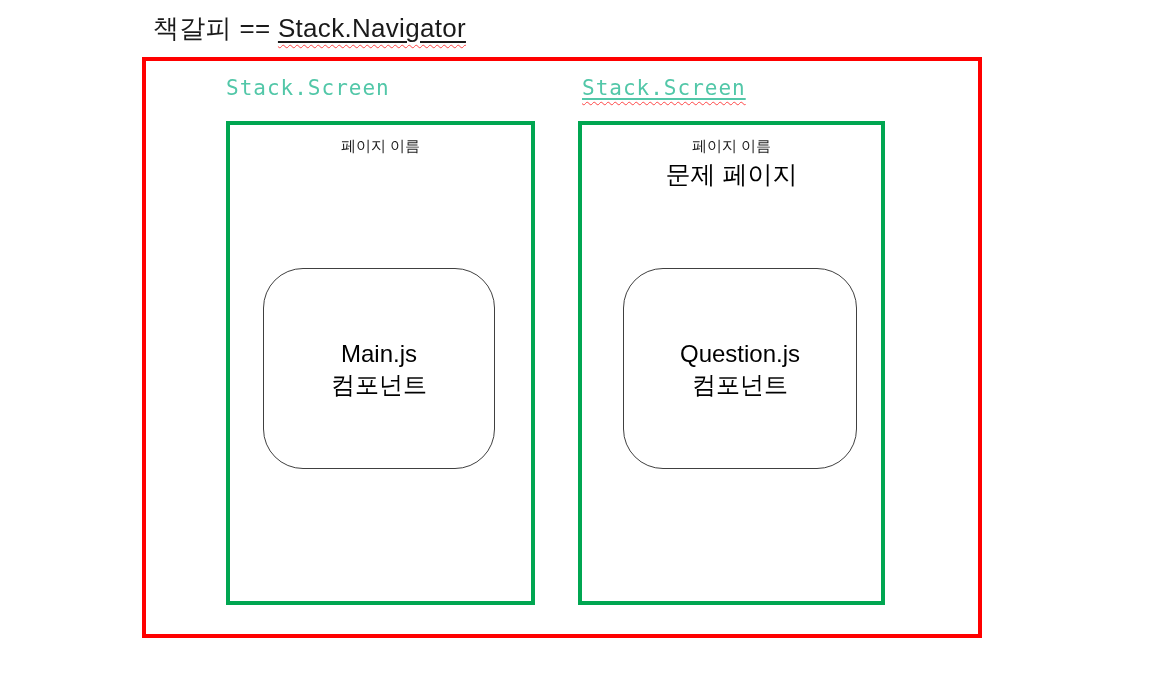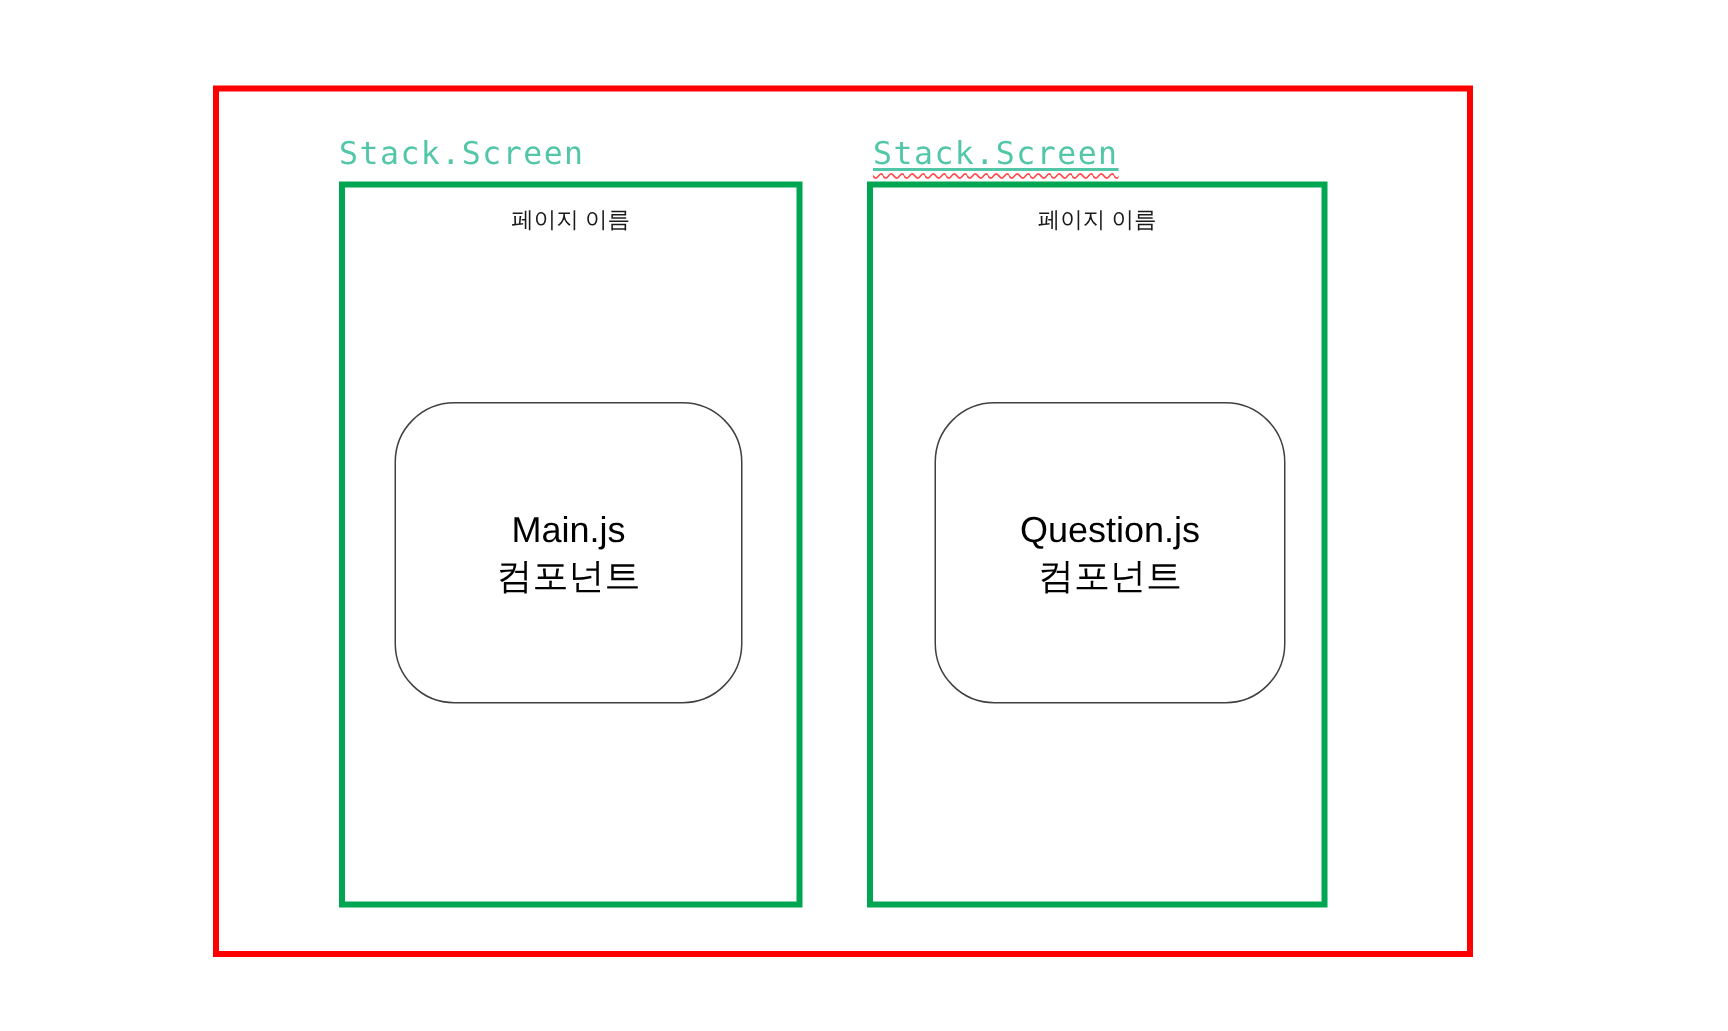--- a/index.html
+++ b/index.html
@@ -44,21 +44,21 @@
   .navigator-box {
     position: absolute;
     left: 142px;
     top: 57px;
     width: 840px;
     height: 581px;
     border: 4px solid var(--navigator-border);
   }
   .screen-label {
     position: absolute;
-    top: 90px;
+    top: 76px;
     font-family: "DejaVu Sans Mono", "Liberation Mono", monospace;
     font-size: 21px;
     letter-spacing: 1px;
     color: var(--screen-label);
   }
   .screen-label.first { left: 226px; }
   .screen-label.second { left: 582px; }
   .screen-label .underlined {
     text-decoration-color: var(--screen-label);
     text-decoration-thickness: 1.5px;
@@ -101,36 +101,38 @@
     color: #000000;
   }
   .screen-box.first .component-box { left: 33px; width: 232px; }
   .screen-box.second .component-box { left: 41px; width: 234px; }
 </style>
 </head>
 <body>
 
 <div class="canvas">
 
+  <div class="title"><span>책갈피 == </span><span class="underlined"><span class="squiggle">Stack.Navigator</span></span></div>
 
   <div class="navigator-box"></div>
 
   <div class="screen-label first"><span>Stack.Screen</span></div>
 
   <div class="screen-label second"><span class="underlined"><span class="squiggle">Stack.Screen</span></span></div>
 
   <div class="screen-box first">
     <div class="caption">페이지 이름</div>
     <div class="component-box">
       <div>Main.js</div>
       <div>컴포넌트</div>
     </div>
   </div>
 
   <div class="screen-box second">
     <div class="caption">페이지 이름</div>
+    <div class="page-name">문제 페이지</div>
     <div class="component-box">
       <div>Question.js</div>
       <div>컴포넌트</div>
     </div>
   </div>
 
 </div>
 
 </body></html>

